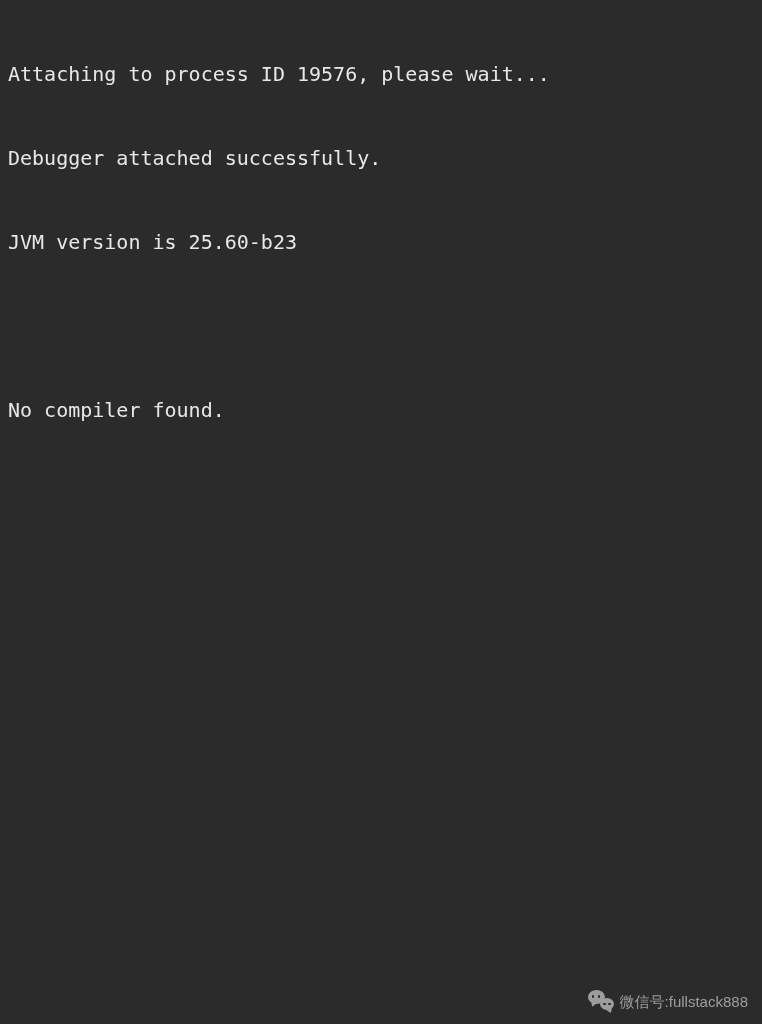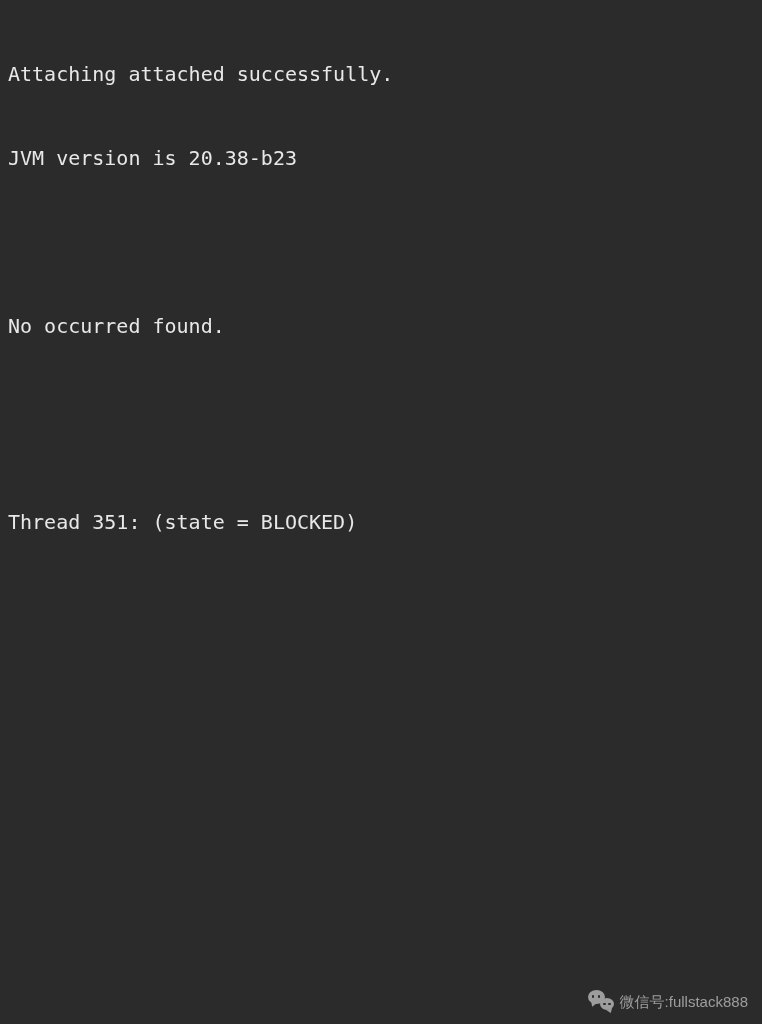--- a/index.html
+++ b/index.html
@@ -98,27 +98,27 @@
     }
     .wechat-icon .d1 { left: 4px; top: 5px; }
     .wechat-icon .d2 { left: 10px; top: 5px; }
     .wechat-icon .d3 { right: 3px; bottom: 7px; }
     .wechat-icon .d4 { right: 8px; bottom: 7px; }
   </style>
 </head>
 <body>
 
 <div class="terminal-output">
-  <span class="line">Attaching attached successfully.</span>
-  <span class="line">JVM version is 20.38-b23</span>
+  <span class="line">Attaching to process ID 19576, please wait...</span>
+  <span class="line">Debugger attached successfully.</span>
+  <span class="line">JVM version is 25.60-b23</span>
   <div class="blank"></div>
-  <span class="line">No occurred found.</span>
+  <span class="line">No compiler found.</span>
   <div class="blank"></div>
 
-  <span class="line">Thread 351: (state = BLOCKED)</span>
   <div class="blank"></div>
   <div class="blank"></div>
 
   
   
   
   
 
   
   

